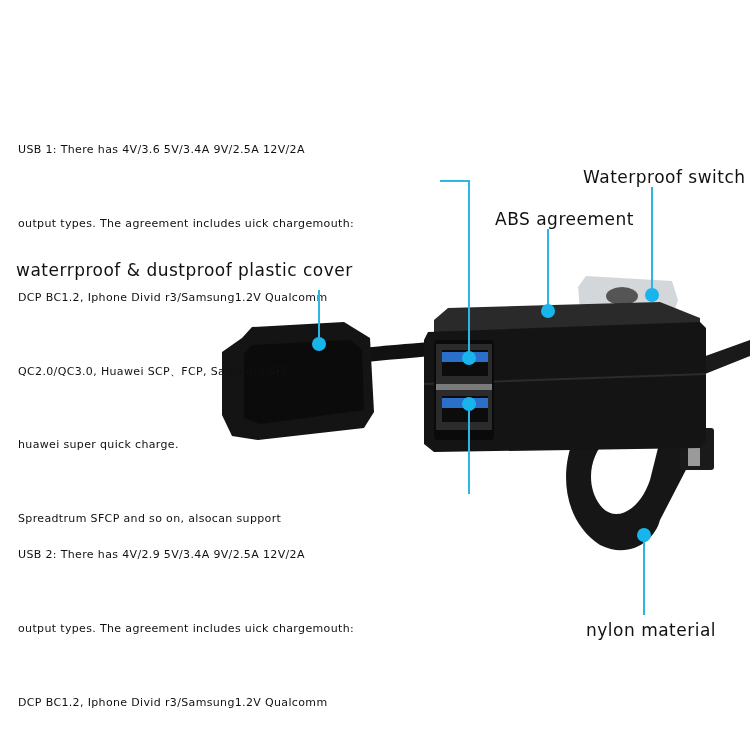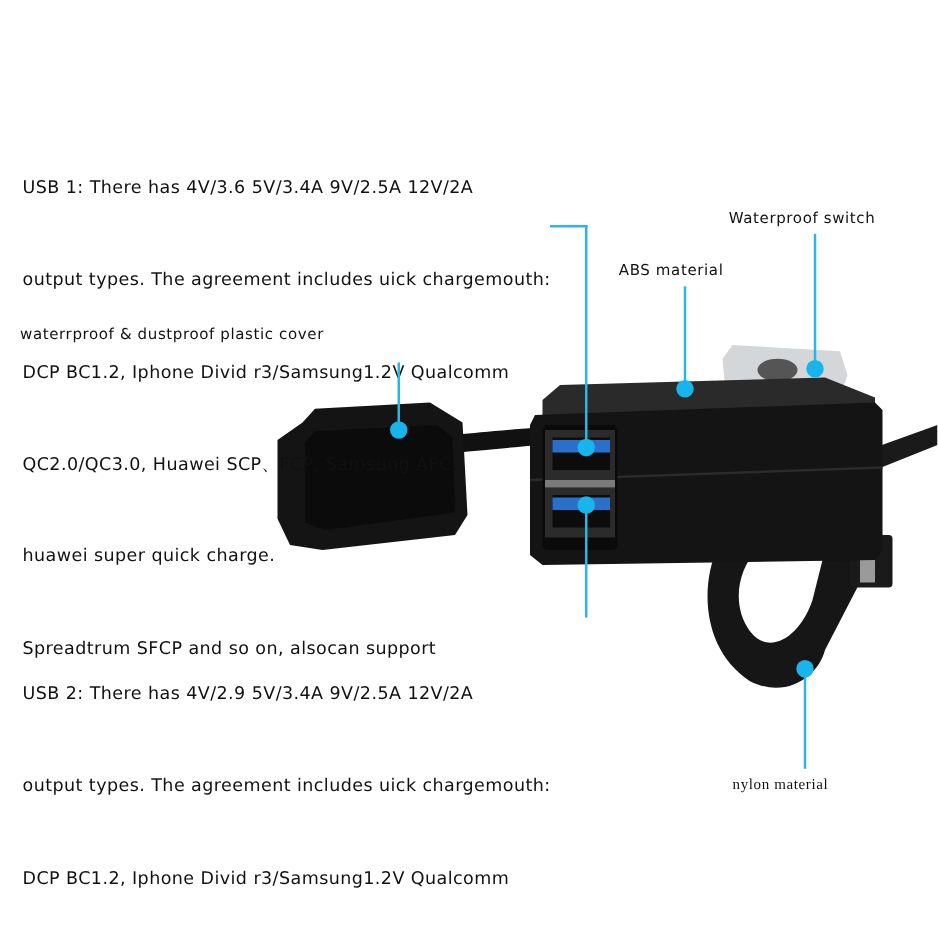--- a/index.html
+++ b/index.html
@@ -1,23 +1,23 @@
 <!DOCTYPE html>
 <html><head>
 <meta charset="utf-8">
 <style>
   html, body { margin:0; padding:0; background:#ffffff; }
   body { width:750px; height:750px; position:relative; overflow:hidden;
          font-family:"DejaVu Sans", "Liberation Sans", sans-serif; color:#111; }
-  .desc { position:absolute; left:18px; font-size:14px; line-height:24.6px;
+  .desc { position:absolute; left:18px; font-size:11px; line-height:24.6px;
           letter-spacing:0.35px; white-space:pre; }
   .desc div { height:24.6px; }
   #usb1 { top:89px; }
   #usb2 { top:494px; }
-  .label { position:absolute; font-size:12px; letter-spacing:0.5px; white-space:nowrap; }
+  .label { position:absolute; font-size:17px; letter-spacing:0.5px; white-space:nowrap; }
   .line { position:absolute; background:#2bb6e6; }
   .dot { position:absolute; width:14px; height:14px; border-radius:50%; background:#18b4ec; }
   svg.product { position:absolute; left:0; top:0; }
 </style>
 </head>
 <body>
 
 <svg class="product" width="750" height="750" viewBox="0 0 750 750">
 
   <path d="M330 352 C360 348 380 346 430 342 L430 356 C390 360 360 362 330 366 Z" fill="#111"></path>
@@ -62,22 +62,22 @@
   <div>USB 2: There has 4V/2.9 5V/3.4A 9V/2.5A 12V/2A</div>
   <div>output types. The agreement includes uick chargemouth:</div>
   <div>DCP BC1.2, Iphone Divid r3/Samsung1.2V Qualcomm</div>
   
   
   
 </div>
 
 <div class="label" style="left:16px;top:260px;">waterrproof &amp; dustproof plastic cover</div>
 <div class="label" style="left:583px;top:167px;">Waterproof switch</div>
-<div class="label" style="left:495px;top:209px;">ABS material</div>
-<div class="label" style="left:586px;top:620px;font-family:Liberation Serif, serif;">nylon material</div>
+<div class="label" style="left:495px;top:209px;">ABS agreement</div>
+<div class="label" style="left:586px;top:620px;">nylon material</div>
 
 <div class="line" style="left:318px;top:290px;width:2px;height:54px;"></div>
 <div class="dot" style="left:312px;top:337px;"></div>
 
 <div class="line" style="left:440px;top:180px;width:30px;height:2px;"></div>
 <div class="line" style="left:468px;top:180px;width:2px;height:178px;"></div>
 <div class="dot" style="left:462px;top:351px;"></div>
 
 <div class="line" style="left:468px;top:404px;width:2px;height:90px;"></div>
 <div class="dot" style="left:462px;top:397px;"></div>

